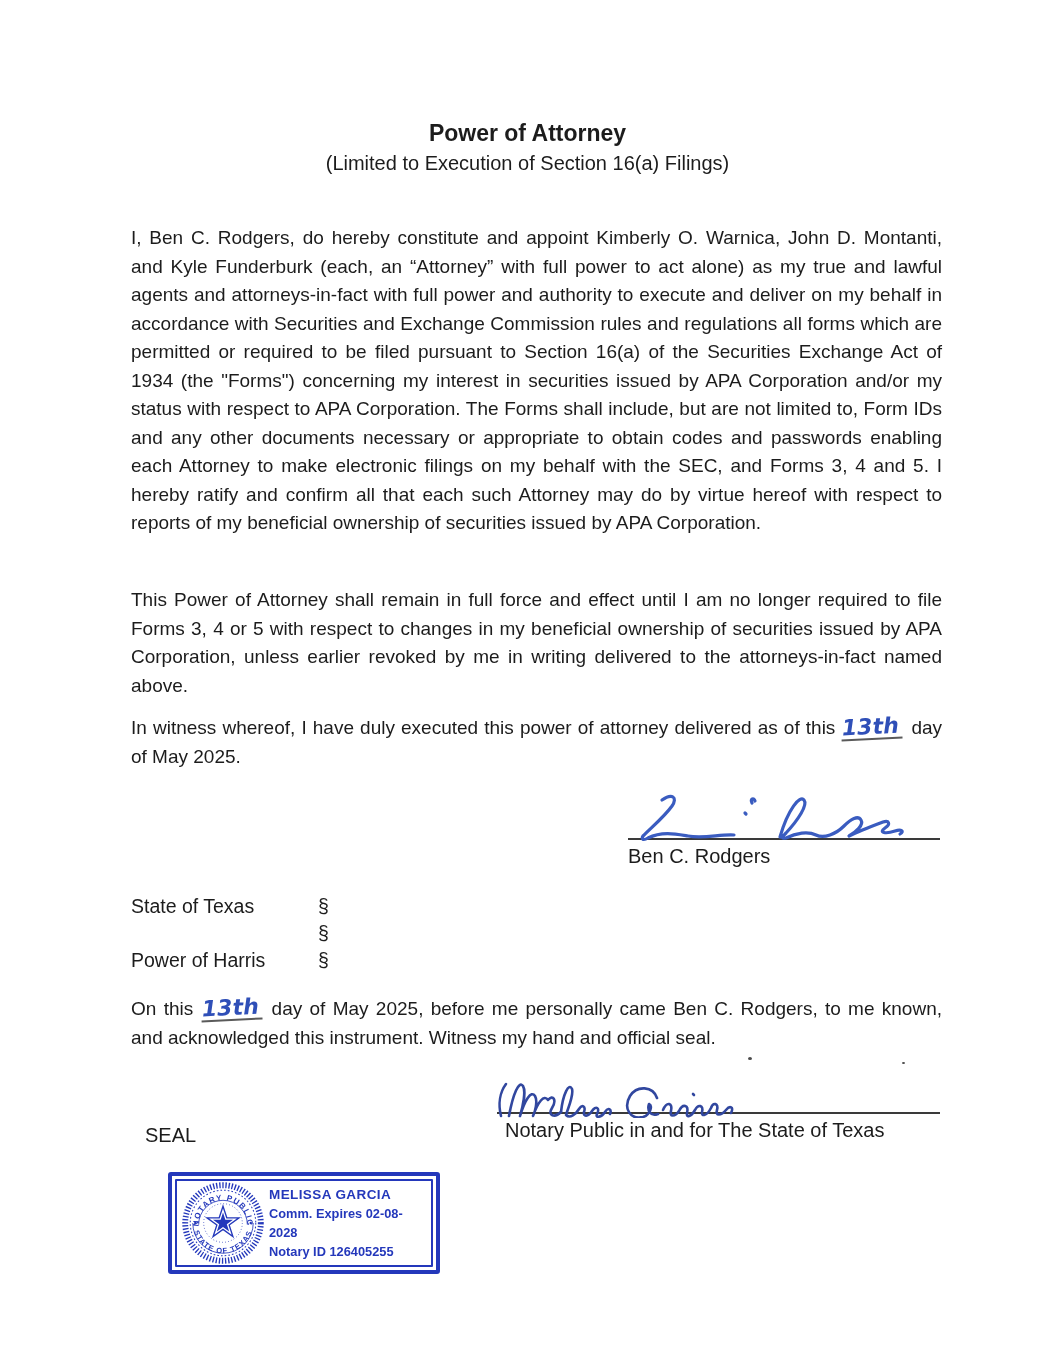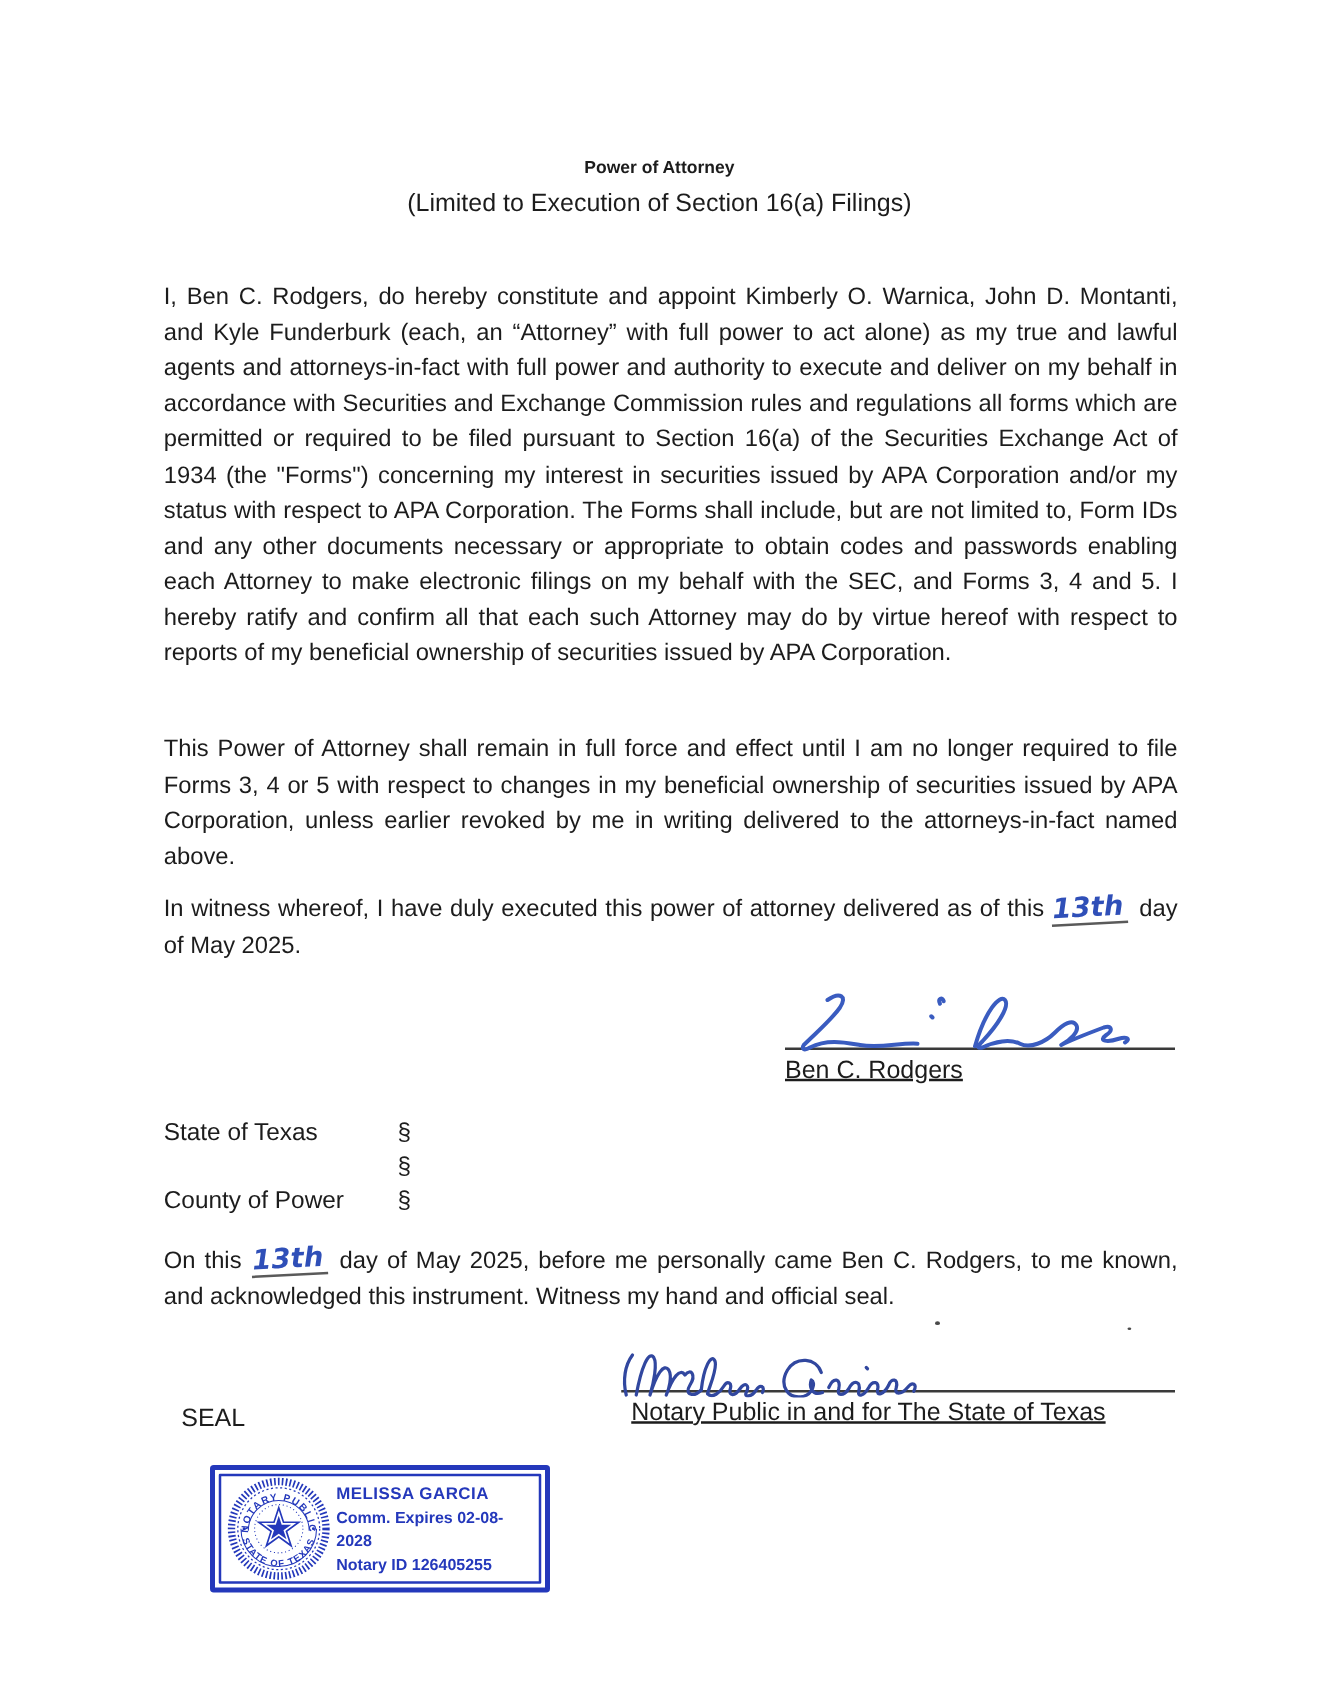--- a/index.html
+++ b/index.html
@@ -3,21 +3,21 @@
 <meta charset="utf-8">
 <style>
   * { margin:0; padding:0; box-sizing:border-box; }
   html,body { background:#ffffff; }
   body { font-family:"Liberation Sans","DejaVu Sans",sans-serif; color:#1c1c1c; }
   .page {
     position:relative; width:1055px; height:1365px; margin:0 auto;
     background:#ffffff; overflow:hidden;
   }
   .doc-header { position:absolute; top:118px; left:0; width:100%; text-align:center; }
-  .doc-title { font-size:14px; font-weight:bold; line-height:30px; }
+  .doc-title { font-size:23px; font-weight:bold; line-height:30px; }
   .doc-subtitle { font-size:20px; font-weight:normal; line-height:30px; }
 
   .body-para {
     position:absolute; left:131px; width:811px;
     font-size:19px; line-height:28.5px; text-align:justify;
     color:#1c1c1c;
   }
   #para1 { top:224px; }
   #para2 { top:586px; }
   #para3 { top:714px; }
@@ -27,21 +27,21 @@
     display:inline-block;
     font-family:"DejaVu Sans",sans-serif;
     font-style:italic; font-weight:600;
     color:#2f4fb8; font-size:22px; line-height:20px;
     transform:rotate(-3deg);
     padding:0 3px 1px 1px;
     border-bottom:2px solid #5a5a5a;
     margin-right:3px;
   }
 
-  .sig-block { position:absolute;text-decoration:underline; }
+  .sig-block { position:absolute; }
   #signer-block { top:790px; left:628px; width:312px; }
   #notary-block { top:1066px; left:497px; width:443px; }
   .sig-script { display:block; }
   .sig-line { border-top:2px solid #3a3a3a; margin-top:-6px; }
   .sig-caption { font-size:20px; line-height:26px; margin-top:3px; color:#1c1c1c; }
   #notary-block .sig-caption { padding-left:8px; }
 
   .venue { position:absolute; top:893px; left:131px; width:340px; font-size:19.5px; }
   .venue-row { position:relative; height:27px; line-height:27px; }
   .venue-section { position:absolute; left:187px; top:0; }
@@ -102,21 +102,21 @@
 
   <div class="venue">
     <div class="venue-row">
       <span>State of Texas</span>
       <span class="venue-section">§</span>
     </div>
     <div class="venue-row">
       <span class="venue-section">§</span>
     </div>
     <div class="venue-row">
-      <span>County of Power</span>
+      <span>Power of Harris</span>
       <span class="venue-section">§</span>
     </div>
   </div>
 
   <p class="body-para" id="ack-para"><span>On this</span>
     <span class="handwritten">13th</span>
     <span>day of May 2025, before me personally came Ben C. Rodgers, to me known, and acknowledged this instrument.  Witness my hand and official seal.</span></p>
 
   <div class="ink-dot" id="dot1"></div>
   <div class="ink-dot" id="dot2"></div>

